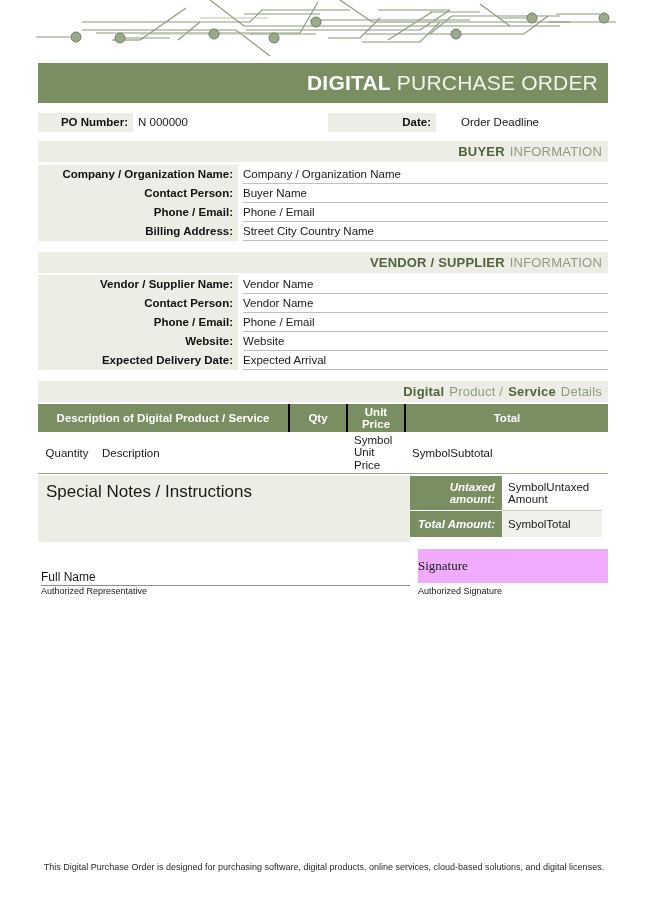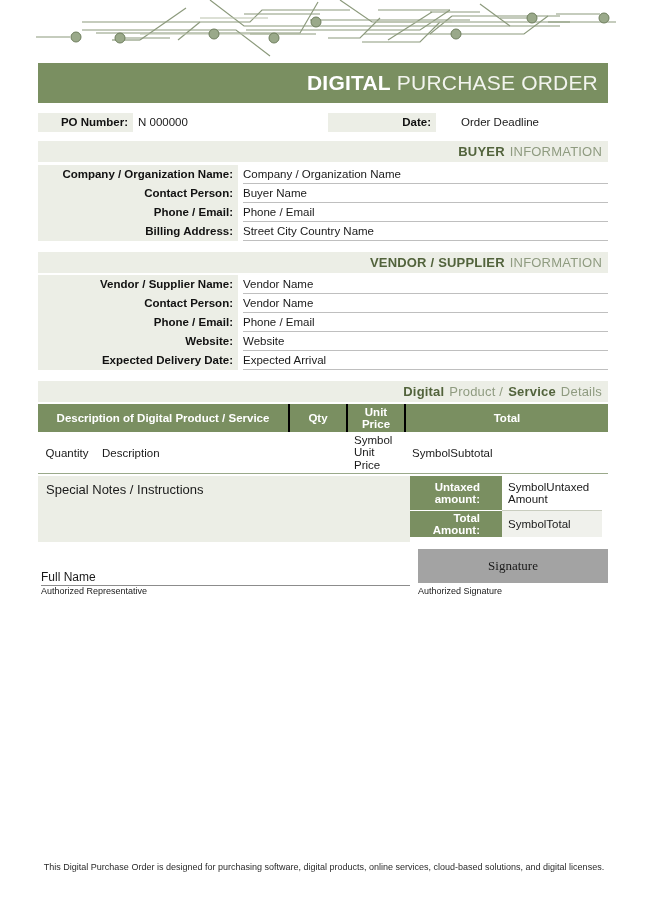--- a/index.html
+++ b/index.html
@@ -173,44 +173,45 @@
   .td-unit span { display: block; line-height: 12.5px; }
 
   
   .notes-box {
     position: absolute;
     left: 38px; top: 476px;
     width: 372px; height: 66px;
     background: #eceee6;
     box-sizing: border-box;
     padding: 6px 8px;
-    font-size: 13px;
+    font-size: 17px;
     color: #1a1a1a;
   }
   .tot-row {
     position: absolute;
     left: 410px;
     width: 198px;
     display: flex;
     box-sizing: border-box;
   }
   .tot-lbl {
     background: #7a8f61;
     color: #ffffff;
     font-size: 11.5px;
     font-weight: bold;
     width: 92px;
     box-sizing: border-box;
     display: flex;
     align-items: center;
     justify-content: flex-end;
     text-align: right;
-    padding: 0 22px;
+    padding: 0 7px;
     line-height: 12.5px;
     border-bottom: 1px solid #ffffff;
+    font-style: italic;
   }
   .tot-val {
     width: 100px;
     box-sizing: border-box;
     font-size: 11.5px;
     color: #1a1a1a;
     display: flex;
     align-items: center;
     padding: 0 6px;
     line-height: 12.5px;
@@ -221,24 +222,23 @@
   .tot-untaxed .tot-lbl, .tot-untaxed .tot-val { height: 35px; }
   .tot-total { top: 511px; height: 26px; }
   .tot-total .tot-lbl, .tot-total .tot-val { height: 26px; border-bottom: none; }
   .tot-total .tot-val { background: #f0f1ec; }
 
   
   .sig-box {
     position: absolute;
     left: 418px; top: 549px;
     width: 190px; height: 34px;
-    background: #a3a3a3;
-    display: flex;
-    align-items: center;
-    justify-content: center;
+    background: #f0abfc;
+    display: flex;
+    align-items: center;
   }
   .sig-box span {
     font-family: "Liberation Serif", serif;
     font-size: 13px;
     color: #1a1a1a;
   }
   .fullname {
     position: absolute;
     left: 41px; top: 568px;
     width: 369px; height: 18px;

